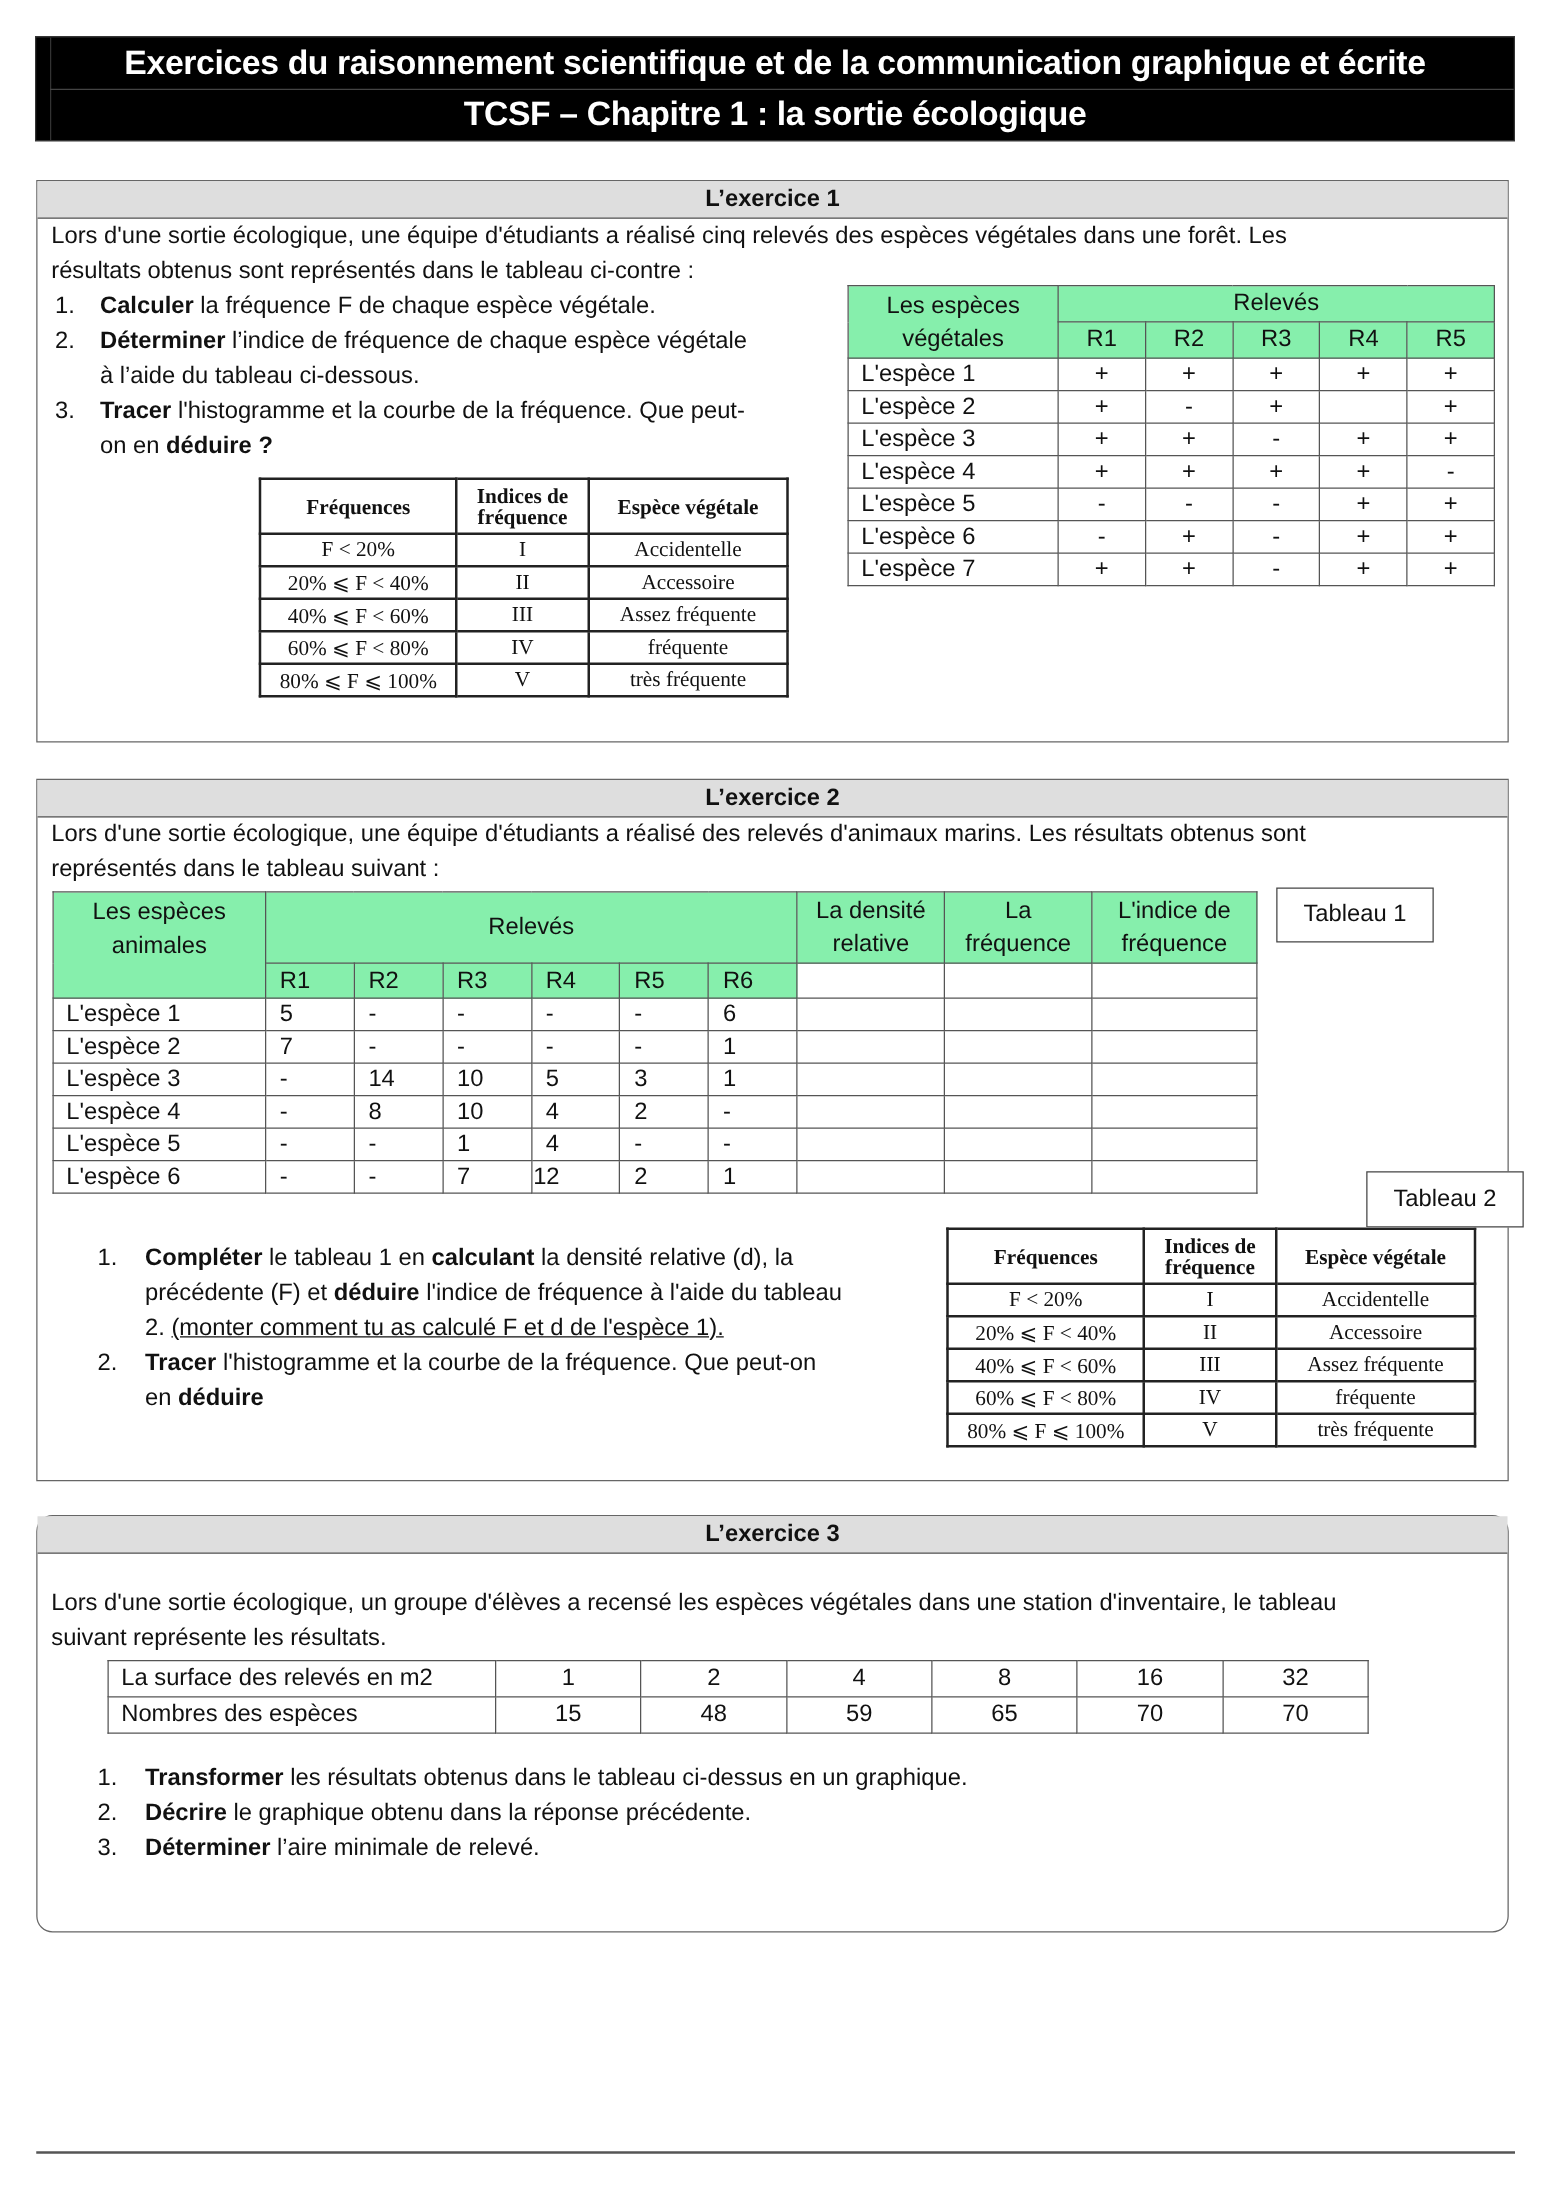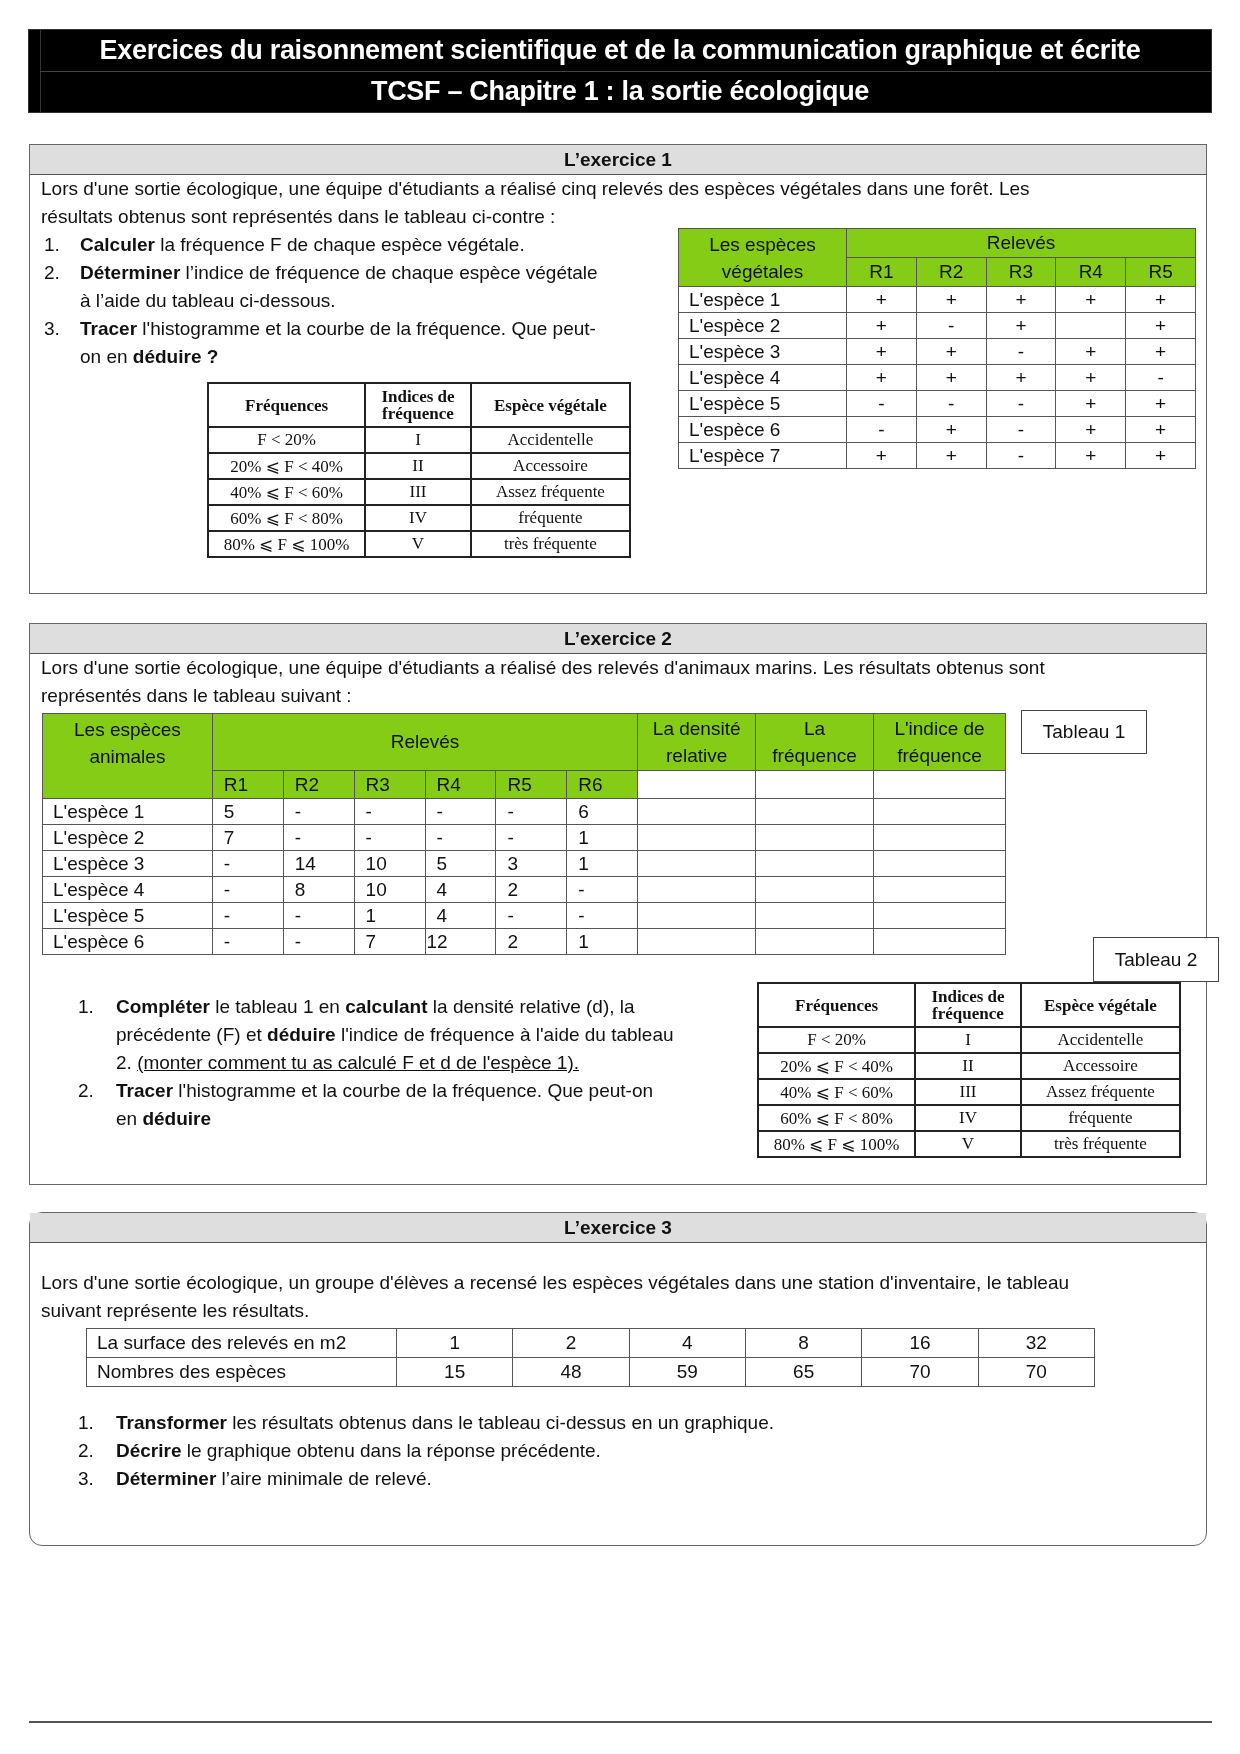--- a/index.html
+++ b/index.html
@@ -23,21 +23,21 @@
   .txt { font-size:19px; line-height:28px; white-space:nowrap; }
   .b { font-weight:bold; }
   .u { text-decoration:underline; }
 
   ol.q { margin:0; padding:0; list-style:none; }
   ol.q li { position:relative; padding-left:50px; font-size:19px; line-height:28px; }
   ol.q li .num { position:absolute; left:14px; top:0; }
 
   table.grid { border-collapse:collapse; position:absolute; font-size:19px; }
   table.grid td, table.grid th { border:1.5px solid #555; padding:0; font-weight:normal; }
-  table.grid .hd { background:#84cc16; }
+  table.grid .hd { background:#86efac; }
   table.grid td.c { text-align:center; }
   table.grid td.l { text-align:left; padding-left:10px; }
 
   
   table.freq { border-collapse:collapse; position:absolute; font-family:"Liberation Serif", "DejaVu Serif", serif; font-size:17px; }
   table.freq td { border:2px solid #222; text-align:center; padding:0; }
   table.freq .fh { font-weight:bold; font-size:17px; line-height:17px; }
 
   .tag { border:1px solid #444; background:#fff; font-size:19px; text-align:center; box-sizing:border-box; }
 

